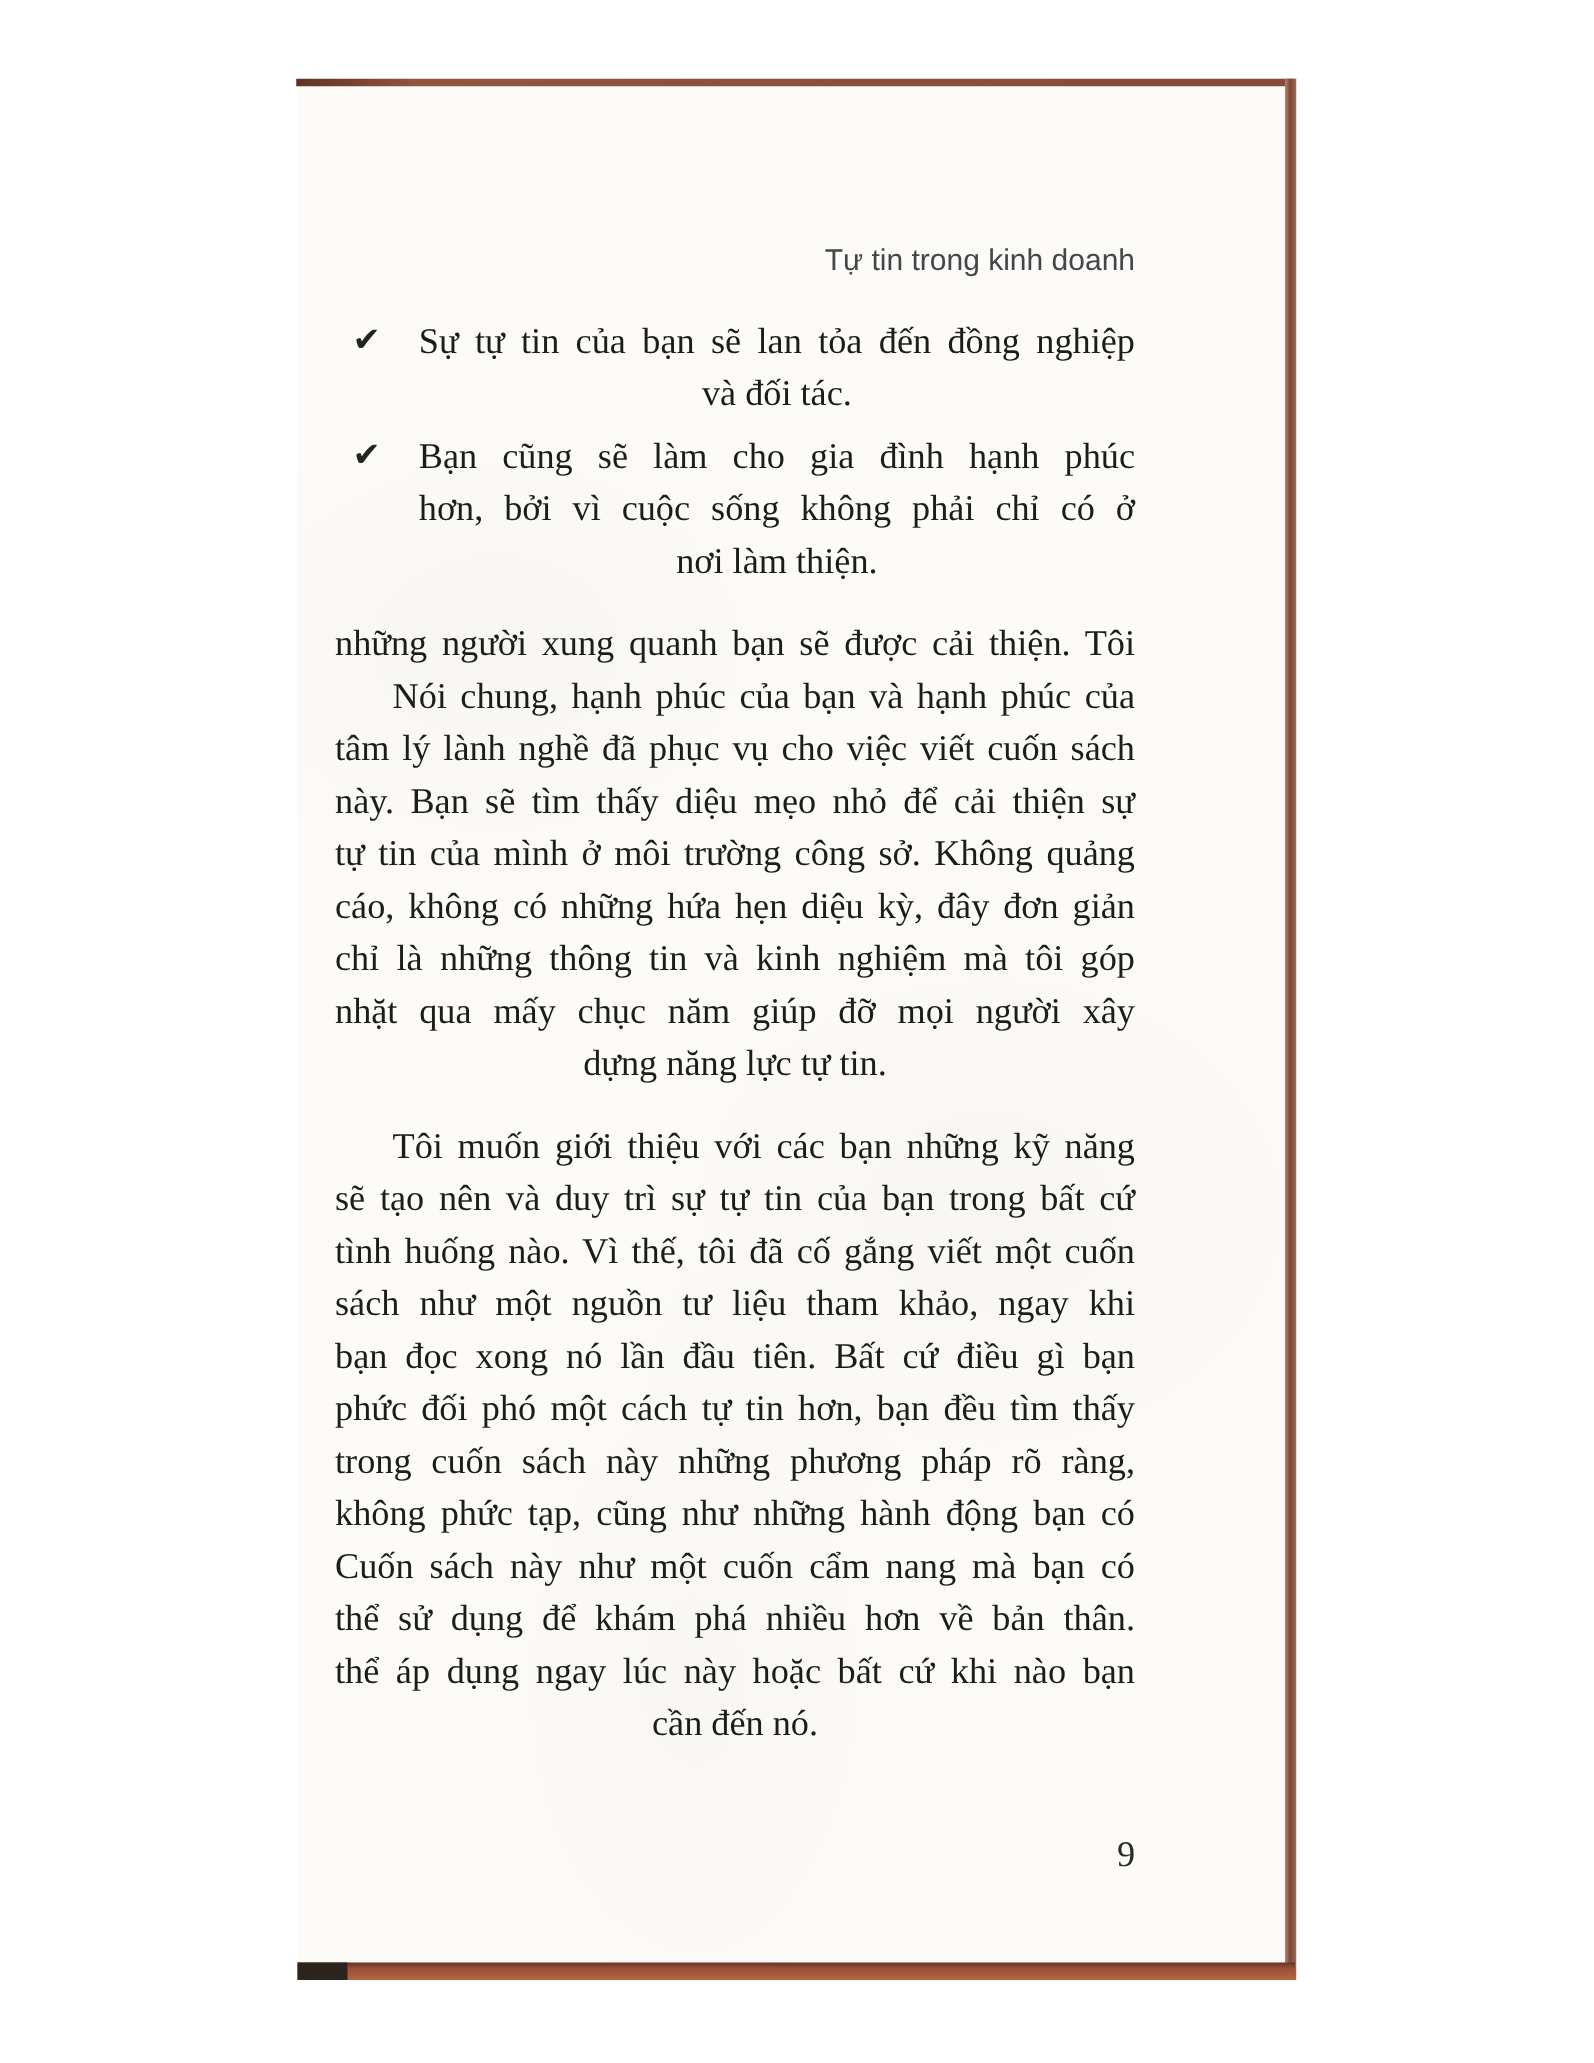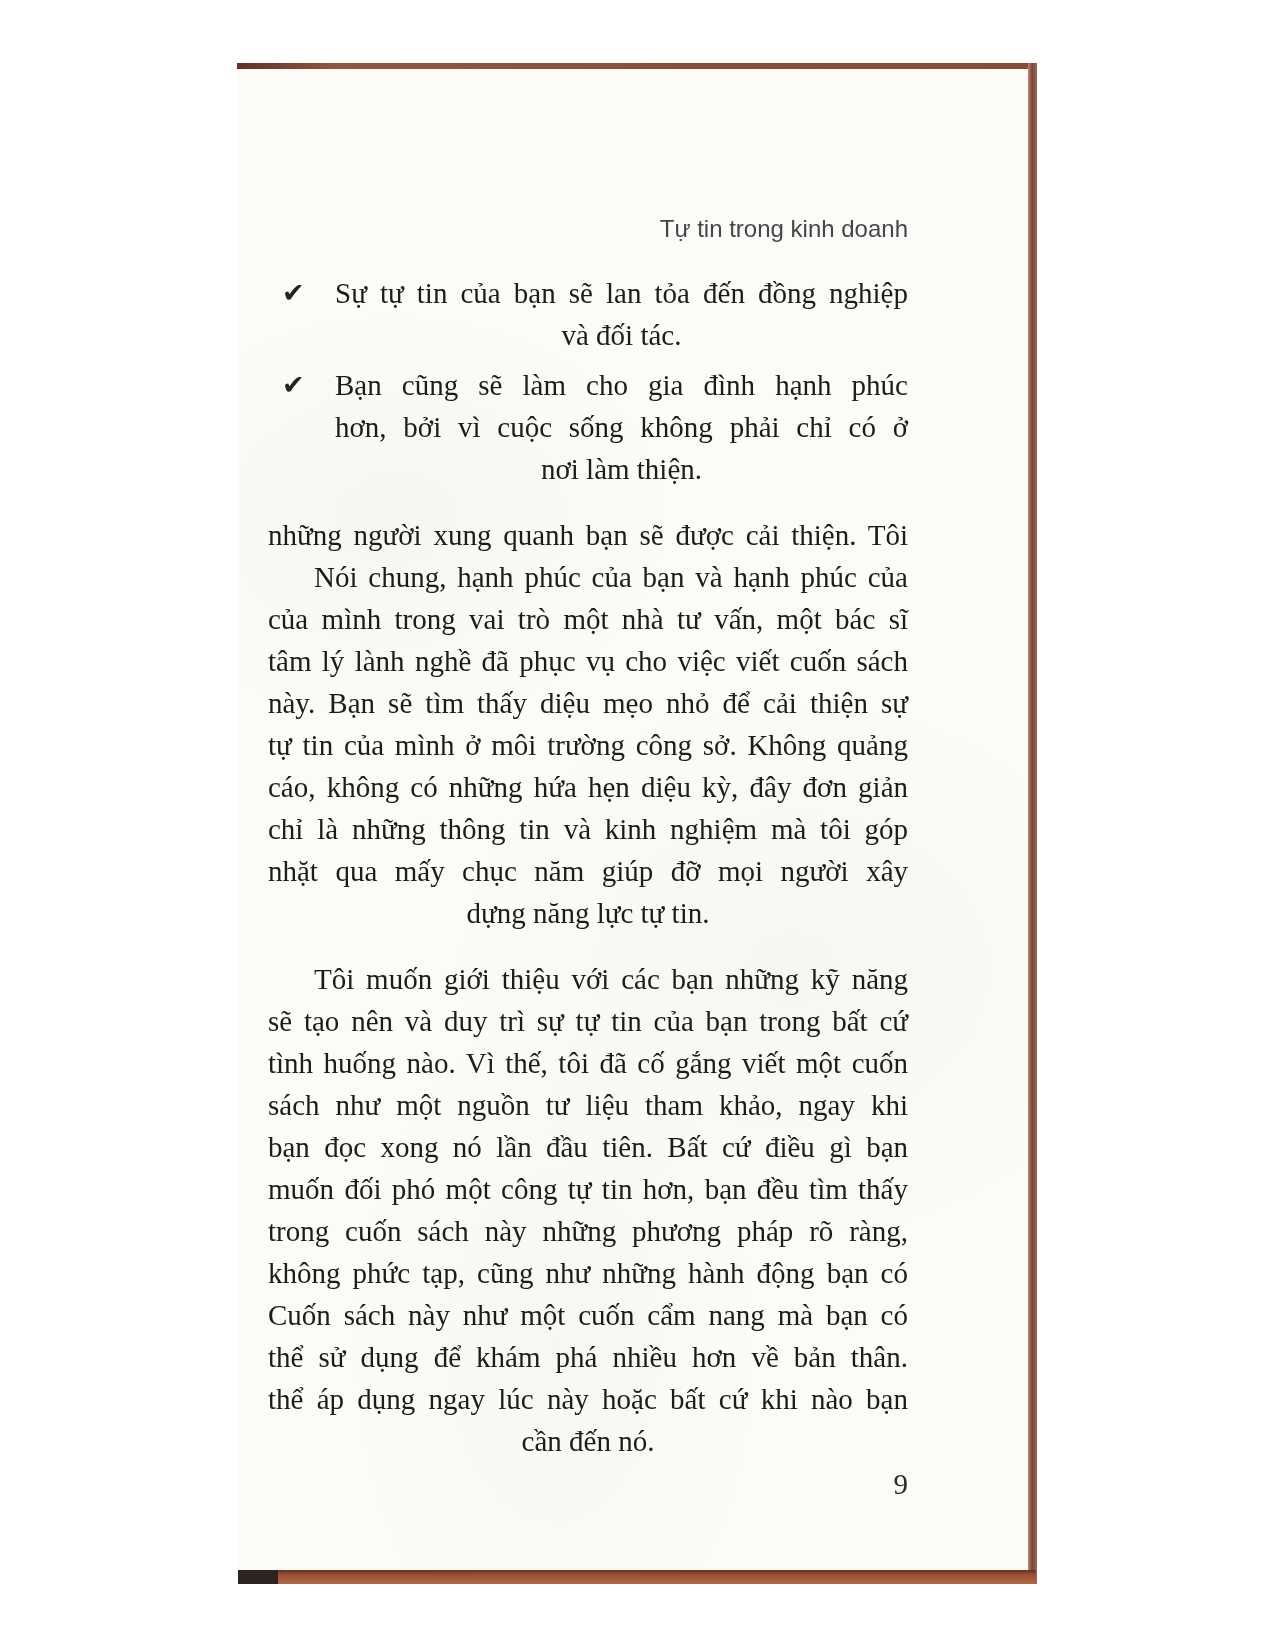--- a/index.html
+++ b/index.html
@@ -45,21 +45,20 @@
     position: absolute;
     left: 238px; top: 1570px; width: 40px; height: 14px;
     background: #2d2420;
   }
   
   .content {
     position: absolute;
     left: 30px; top: 127px;
     width: 640px;
     color: #1c1c1c;
-    margin-top: 20px;
   }
   .running-header {
     font-family: "Liberation Sans", sans-serif;
     font-size: 24px;
     line-height: 30px;
     color: #45454a;
     text-align: right;
   }
   .checklist {
     margin-top: 28px;
@@ -122,36 +121,35 @@
               <div class="ln j">Bạn cũng sẽ làm cho gia đình hạnh phúc</div>
               <div class="ln j">hơn, bởi vì cuộc sống không phải chỉ có ở</div>
               <div class="ln">nơi làm thiện.</div>
             </div>
           </div>
         </div>
       <div class="body-paragraphs">
           <div class="para">
             <div class="ln j">những người xung quanh bạn sẽ được cải thiện. Tôi</div>
             <div class="ln j indent">Nói chung, hạnh phúc của bạn và hạnh phúc của</div>
-            <div class="ln j">của mình trong vai trò một nhà tư vấn, một bác sĩ</div>
             <div class="ln j">tâm lý lành nghề đã phục vụ cho việc viết cuốn sách</div>
             <div class="ln j">này. Bạn sẽ tìm thấy diệu mẹo nhỏ để cải thiện sự</div>
             <div class="ln j">tự tin của mình ở môi trường công sở. Không quảng</div>
             <div class="ln j">cáo, không có những hứa hẹn diệu kỳ, đây đơn giản</div>
             <div class="ln j">chỉ là những thông tin và kinh nghiệm mà tôi góp</div>
             <div class="ln j">nhặt qua mấy chục năm giúp đỡ mọi người xây</div>
             <div class="ln">dựng năng lực tự tin.</div>
           </div>
           <div class="para">
             <div class="ln j indent">Tôi muốn giới thiệu với các bạn những kỹ năng</div>
             <div class="ln j">sẽ tạo nên và duy trì sự tự tin của bạn trong bất cứ</div>
             <div class="ln j">tình huống nào. Vì thế, tôi đã cố gắng viết một cuốn</div>
             <div class="ln j">sách như một nguồn tư liệu tham khảo, ngay khi</div>
             <div class="ln j">bạn đọc xong nó lần đầu tiên. Bất cứ điều gì bạn</div>
-            <div class="ln j">muốn đối phó một công tự tin hơn, bạn đều tìm thấy</div>
+            <div class="ln j">phức đối phó một cách tự tin hơn, bạn đều tìm thấy</div>
             <div class="ln j">trong cuốn sách này những phương pháp rõ ràng,</div>
             <div class="ln j">không phức tạp, cũng như những hành động bạn có</div>
             <div class="ln j">Cuốn sách này như một cuốn cẩm nang mà bạn có</div>
             <div class="ln j">thể sử dụng để khám phá nhiều hơn về bản thân.</div>
             <div class="ln j">thể áp dụng ngay lúc này hoặc bất cứ khi nào bạn</div>
             <div class="ln">cần đến nó.</div>
           </div>
         </div>
     </div>
     <div class="page-number">9</div>

